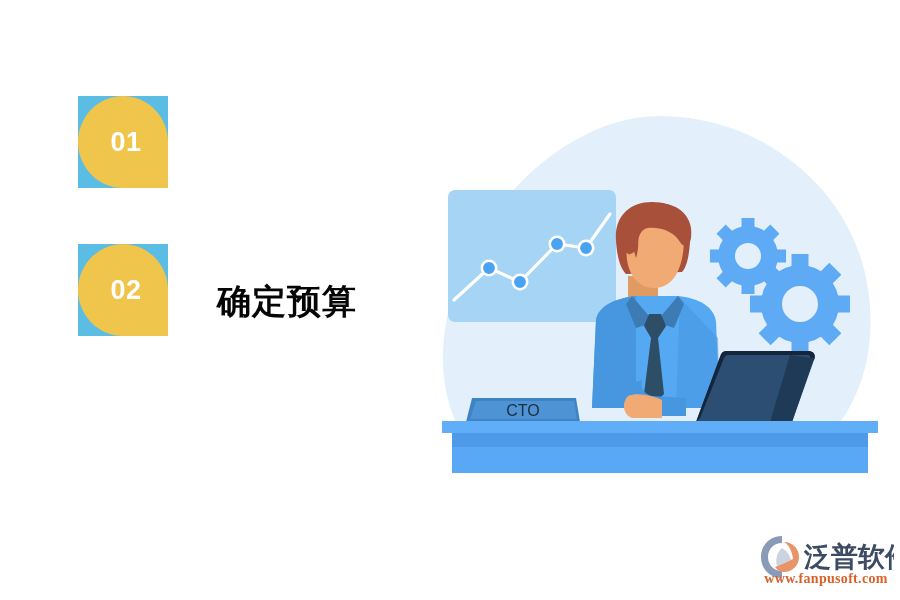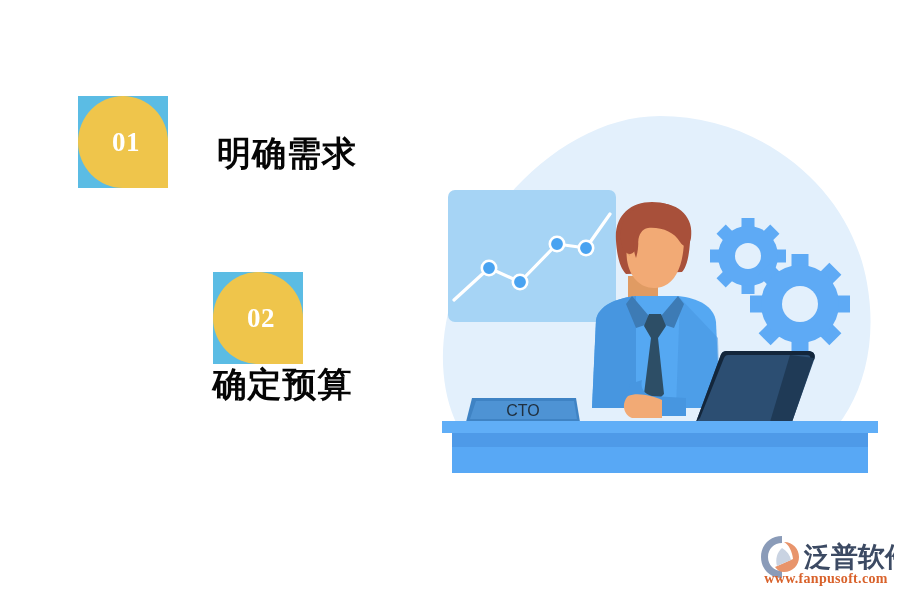--- a/index.html
+++ b/index.html
@@ -29,29 +29,28 @@
   }
   .step {
     position: absolute;
     left: 78px;
     width: 360px;
     height: 92px;
     display: flex;
     align-items: center;
   }
   .step-1 { top: 108px; }
-  .step-2 { top: 272px; flex-direction: column; }
+  .step-2 { top: 256px; }
   .step-3 { top: 426px; }
 
   .badge {
     position: relative;
     width: 90px;
     height: 116px;
     flex: 0 0 90px;
-    font-family: Liberation Serif, serif;
   }
   .badge-square {
     position: absolute;
     left: 0;
     top: 0;
     width: 90px;
     height: 92px;
     background: #5BBCE4;
   }
   .badge-drop {
@@ -115,21 +114,20 @@
 <div id="slide">
 
   <div class="steps">
 
     <div class="step step-1">
       <div class="badge">
         <div class="badge-square"></div>
         <div class="badge-drop"></div>
         <div class="badge-num">01</div>
       </div>
-      <div class="step-label">明确需求</div>
     </div>
 
     <div class="step step-2">
       <div class="badge">
         <div class="badge-square"></div>
         <div class="badge-drop"></div>
         <div class="badge-num">02</div>
       </div>
       <div class="step-label">确定预算</div>
     </div>

